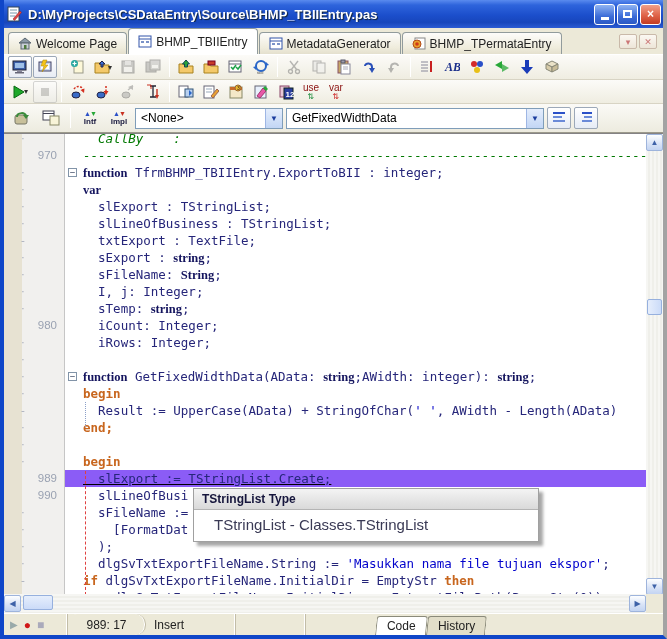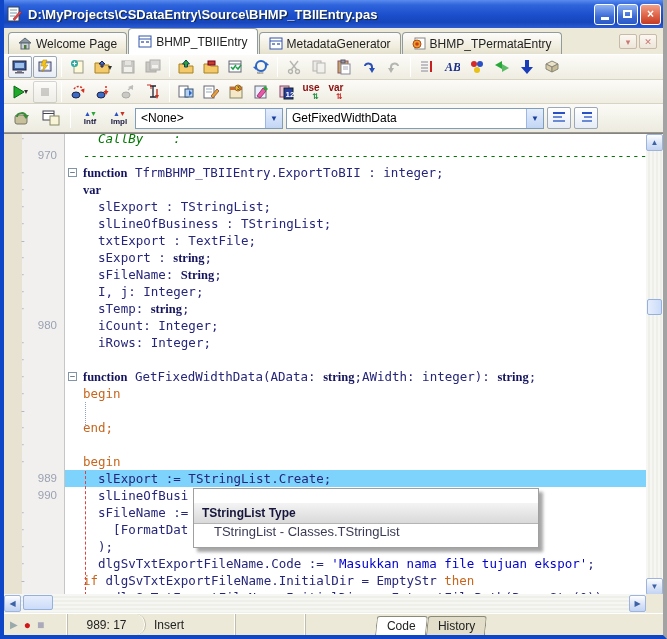--- a/index.html
+++ b/index.html
@@ -30,21 +30,21 @@
   
   .tb { position:absolute; left:0; width:659px; display:flex; align-items:center; gap:1px; padding:0 4px;
     background:linear-gradient(180deg,#FCFBF8,#EFEDE1); border-bottom:1px solid #D8D4C4; }
   .tb1 { top:55px; height:25px; }
   .tb2 { top:80px; height:24px; }
   .tbb { width:24px; height:22px; display:flex; align-items:center; justify-content:center; border:1px solid transparent; border-radius:2px; }
   .tbb.framed { border:1px solid #9CA8B8; background:linear-gradient(180deg,#fff,#E8ECF4); }
   .tbb.dis { filter:grayscale(1); opacity:.45; }
   .tbsep { width:1px; height:20px; background:#C9C5B4; border-right:1px solid #fff; margin:0 3px; }
   .caret { font-size:8px; color:#333; margin-left:-2px; }
-  .ticon-txt { font-size:10px; font-weight:bold; color:#8A1010; line-height:9px; text-align:right; }
+  .ticon-txt { font-size:10px; font-weight:normal; color:#8A1010; line-height:9px; text-align:center; }
   .ticon-txt small { display:block; font-size:8px; color:#1B8A3C; letter-spacing:1px; }
 
   
   .navbar { position:absolute; left:0; top:104px; width:659px; height:29px; background:linear-gradient(180deg,#FBFAF6,#EDEBDF); border-bottom:1px solid #9C9A8C; display:flex; align-items:center; gap:3px; padding:0 5px; }
   .navbtn { width:26px; height:24px; display:flex; flex-direction:column; align-items:center; justify-content:center; border-radius:2px; }
   .navbtn .lbl { font-size:8px; font-weight:bold; color:#202044; line-height:8px; }
   .navbtn .arrows { font-size:7px; line-height:8px; letter-spacing:-1px; }
   .combo { height:21px; background:#fff; border:1px solid #7F9DB9; display:flex; align-items:center; }
   .combo .val { flex:1; font-size:12px; color:#000; padding:0 5px; white-space:nowrap; overflow:hidden; }
   .combo .drop { width:17px; height:19px; background:linear-gradient(180deg,#E4EDFC,#C2D6F5); border-left:1px solid #9EB6E4; display:flex; align-items:center; justify-content:center; color:#1C3E9E; font-size:8px; }
@@ -53,33 +53,33 @@
 
   
   .editor { position:absolute; left:0; top:133px; width:659px; height:461px; background:#fff; border-top:1px solid #848284; overflow:hidden; }
   .lines { position:absolute; left:0; top:-4px; right:17px; }
   .row { display:flex; height:17px; font-family:"DejaVu Sans Mono","Liberation Mono",monospace; font-size:12.5px; line-height:17px; }
   .gut { width:60px; flex:none; background:linear-gradient(90deg,#E7E2D2 0px,#E7E2D2 18px,#F1F0EE 18px); text-align:right; padding-right:7px; font-family:"Liberation Sans",sans-serif; font-size:11.5px; color:#9AA2B2; }
   .gut.mark { text-align:center; padding-right:22px; color:#A8AEBC; }
   .fold { width:18px; flex:none; border-left:1px solid #C6C6C6; position:relative; }
   .foldbox { position:absolute; left:3px; top:4px; width:9px; height:9px; border:1px solid #8294A8; background:#fff; color:#44506A; font-size:9px; line-height:7px; text-align:center; }
   .codecell { flex:1; white-space:pre; overflow:hidden; padding-left:1px; }
-  .row.hl .fold, .row.hl .codecell { background:#7dd3fc; }
+  .row.hl .fold, .row.hl .codecell { background:#8b5cf6;text-decoration:underline; }
   .seg.pln { color:#26267A; }
   .seg.kw  { color:#14145E; font-weight:bold;font-family:Liberation Serif, serif; }
   .seg.cmt { color:#007800; font-style:italic; }
   .seg.str { color:#0202CC; }
-  .seg.flow{ color:#C8661E; font-weight:normal; }
+  .seg.flow{ color:#C8661E; font-weight:bold; }
   .guide-red  { position:absolute; left:81px; top:337px; height:124px; border-left:1px dashed #E04040; }
   .guide-blue { position:absolute; left:81px; top:268px; height:25px; border-left:1px dotted #8CA0C8; }
 
   
   .tip { position:absolute; left:189px; top:354px; width:346px; background:#fff; border:1px solid #A0A0A0; box-shadow:4px 4px 3px rgba(0,0,0,.35); z-index:5; }
-  .tip .tip-hd { background:linear-gradient(180deg,#F4F4F4,#D9D9D9); border-bottom:1px solid #B4B4B4; font-size:12px; font-weight:bold; color:#16163C; padding:3px 8px;margin-top:14px; }
-  .tip .tip-bd { font-size:13px; color:#3A3A55; padding:0 10px 8px 20px; }
+  .tip .tip-hd { background:linear-gradient(180deg,#F4F4F4,#D9D9D9); border-bottom:1px solid #B4B4B4; font-size:12px; font-weight:bold; color:#16163C; padding:3px 8px; }
+  .tip .tip-bd { font-size:15px; color:#3A3A55; padding:6px 10px 8px 20px; }
 
   
   .vscroll { position:absolute; right:0; top:0; width:17px; height:461px; background:repeating-linear-gradient(90deg,#F6F6F3 0 2px,#EFEFEA 2px 4px); }
   .sbtn { position:absolute; width:17px; height:17px; background:linear-gradient(180deg,#FDFEFF,#D7E2F6 60%,#C3D4F2); border:1px solid #9EB4DC; border-radius:2px; color:#3E62A8; font-size:8px; display:flex; align-items:center; justify-content:center; }
   .vthumb { position:absolute; left:1px; top:165px; width:15px; height:16px; background:linear-gradient(90deg,#E6EEFC,#CBDBF8); border:1px solid #96B0DE; border-radius:2px; }
   .hscroll { position:absolute; left:0; top:594px; width:642px; height:19px; background:repeating-linear-gradient(180deg,#F6F6F3 0 2px,#EFEFEA 2px 4px); }
   .hthumb { position:absolute; left:19px; top:1px; width:30px; height:15px; background:linear-gradient(180deg,#E6EEFC,#CBDBF8); border:1px solid #96B0DE; border-radius:2px; }
   .corner { position:absolute; right:0; top:594px; width:17px; height:19px; background:#ECE9D8; }
 
   
@@ -541,20 +541,21 @@
           <div class="codecell"><span class="seg kw">function</span><span class="seg pln"> GetFixedWidthData(AData: </span><span class="seg kw">string</span><span class="seg pln">;AWidth: integer): </span><span class="seg kw">string</span><span class="seg pln">;</span></div>
         </div>
         <div class="row">
           <div class="gut mark">·</div>
           <div class="fold"></div>
           <div class="codecell"><span class="seg flow">begin</span></div>
         </div>
         <div class="row">
           <div class="gut mark">-</div>
           <div class="fold"></div>
+          <div class="codecell"><span class="seg pln">  Result := UpperCase(AData) + StringOfChar(</span><span class="seg str">' '</span><span class="seg pln">, AWidth - Length(AData)</span></div>
         </div>
         <div class="row">
           <div class="gut mark">·</div>
           <div class="fold"></div>
           <div class="codecell"><span class="seg flow">end;</span></div>
         </div>
         <div class="row">
           <div class="gut mark">·</div>
           <div class="fold"></div>
           <div class="codecell"></div>
@@ -585,21 +586,21 @@
           <div class="codecell"><span class="seg pln">    [FormatDat</span></div>
         </div>
         <div class="row">
           <div class="gut mark">·</div>
           <div class="fold"></div>
           <div class="codecell"><span class="seg pln">  );</span></div>
         </div>
         <div class="row">
           <div class="gut mark">·</div>
           <div class="fold"></div>
-          <div class="codecell"><span class="seg pln">  dlgSvTxtExportFileName.Code := </span><span class="seg str">'Masukkan nama file tujuan ekspor'</span><span class="seg pln">;</span></div>
+          <div class="codecell"><span class="seg pln">  dlgSvTxtExportFileName.String := </span><span class="seg str">'Masukkan nama file tujuan ekspor'</span><span class="seg pln">;</span></div>
         </div>
         <div class="row">
           <div class="gut mark">-</div>
           <div class="fold"></div>
           <div class="codecell"><span class="seg flow">if</span><span class="seg pln"> dlgSvTxtExportFileName.InitialDir = EmptyStr </span><span class="seg flow">then</span></div>
         </div>
         <div class="row">
           <div class="gut mark">·</div>
           <div class="fold"></div>
           <div class="codecell"><span class="seg pln">    dlgSvTxtExportFileName.InitialDir := ExtractFilePath(ParamStr(0));</span></div>

